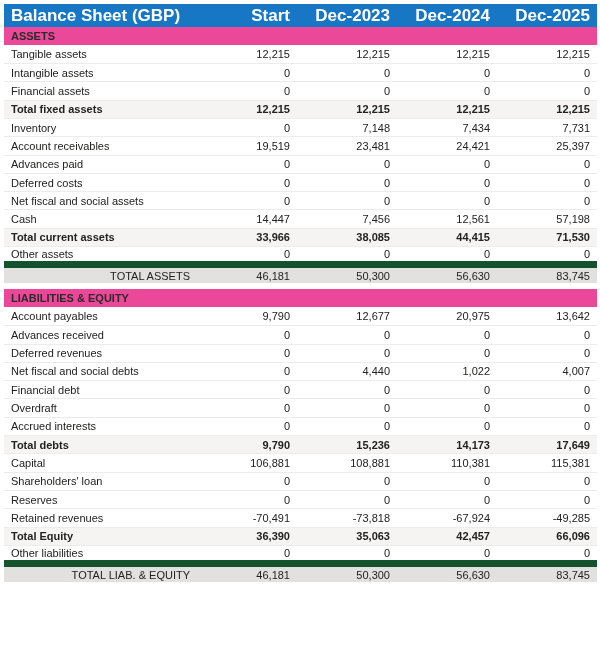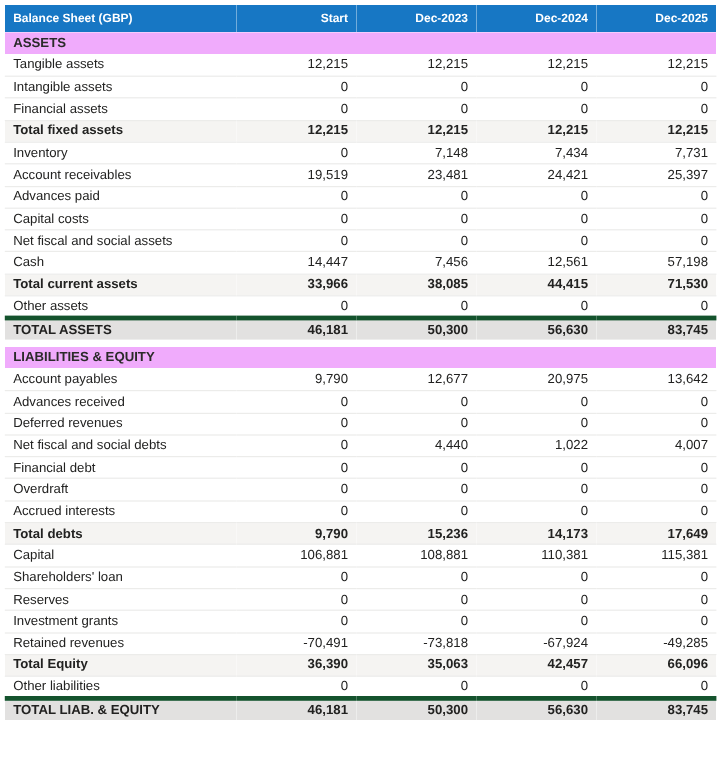--- a/index.html
+++ b/index.html
@@ -23,21 +23,21 @@
     font-size: 11px;
     color: #222221;
   }
   col.c-label { width: 193px; }
   col.c-num   { width: 100px; }
 
   thead th {
     background: #1777C4;
     color: #ffffff;
     font-weight: 700;
-    font-size: 10px;
+    font-size: 17px;
     height: 23px;
     padding: 0 7px;
     white-space: nowrap;
     overflow: hidden;
   }
   thead th.title { text-align: left; }
   thead th.num   { text-align: right; margin-top: 31px; }
 
   tbody tr { height: 18.3px; }
 
@@ -46,36 +46,37 @@
     white-space: nowrap;
     overflow: hidden;
     vertical-align: middle;
   }
   td.label { text-align: left; }
   td.num   { text-align: right; }
 
   tr.row-normal td { border-bottom: 1px solid #ECECEA; background: #ffffff; }
 
   tr.row-section td {
-    background: #f0abfc;
+    background: #ec4899;
     font-weight: 700;
     color: #2b2b2a;
   }
 
   tr.row-subtotal td {
     background: #F5F4F2;
     font-weight: 700;
     border-top: 1px solid #6d28d9;
     border-bottom: 1px solid #ECECEA;
   }
 
   tr.row-grandtotal td {
     background: #E2E1E0;
-    font-weight: 700;
-    border-top: 4px solid #14532d;
+    font-weight: 400;
+    border-top: 7px solid #14532d;
+    text-align: right;
   }
 
   tr.row-spacer { height: 6px; }
   tr.row-spacer td { background: #ffffff; padding: 0; border: none; }
 </style>
 </head>
 <body>
 
 <div class="sheet">
   <table>
@@ -142,21 +143,21 @@
           <td class="num">25,397</td>
         </tr>
         <tr class="row-normal">
           <td class="label">Advances paid</td>
           <td class="num">0</td>
           <td class="num">0</td>
           <td class="num">0</td>
           <td class="num">0</td>
         </tr>
         <tr class="row-normal">
-          <td class="label">Capital costs</td>
+          <td class="label">Deferred costs</td>
           <td class="num">0</td>
           <td class="num">0</td>
           <td class="num">0</td>
           <td class="num">0</td>
         </tr>
         <tr class="row-normal">
           <td class="label">Net fiscal and social assets</td>
           <td class="num">0</td>
           <td class="num">0</td>
           <td class="num">0</td>
@@ -267,27 +268,20 @@
           <td class="num">0</td>
         </tr>
         <tr class="row-normal">
           <td class="label">Reserves</td>
           <td class="num">0</td>
           <td class="num">0</td>
           <td class="num">0</td>
           <td class="num">0</td>
         </tr>
         <tr class="row-normal">
-          <td class="label">Investment grants</td>
-          <td class="num">0</td>
-          <td class="num">0</td>
-          <td class="num">0</td>
-          <td class="num">0</td>
-        </tr>
-        <tr class="row-normal">
           <td class="label">Retained revenues</td>
           <td class="num">-70,491</td>
           <td class="num">-73,818</td>
           <td class="num">-67,924</td>
           <td class="num">-49,285</td>
         </tr>
         <tr class="row-subtotal">
           <td class="label">Total Equity</td>
           <td class="num">36,390</td>
           <td class="num">35,063</td>

